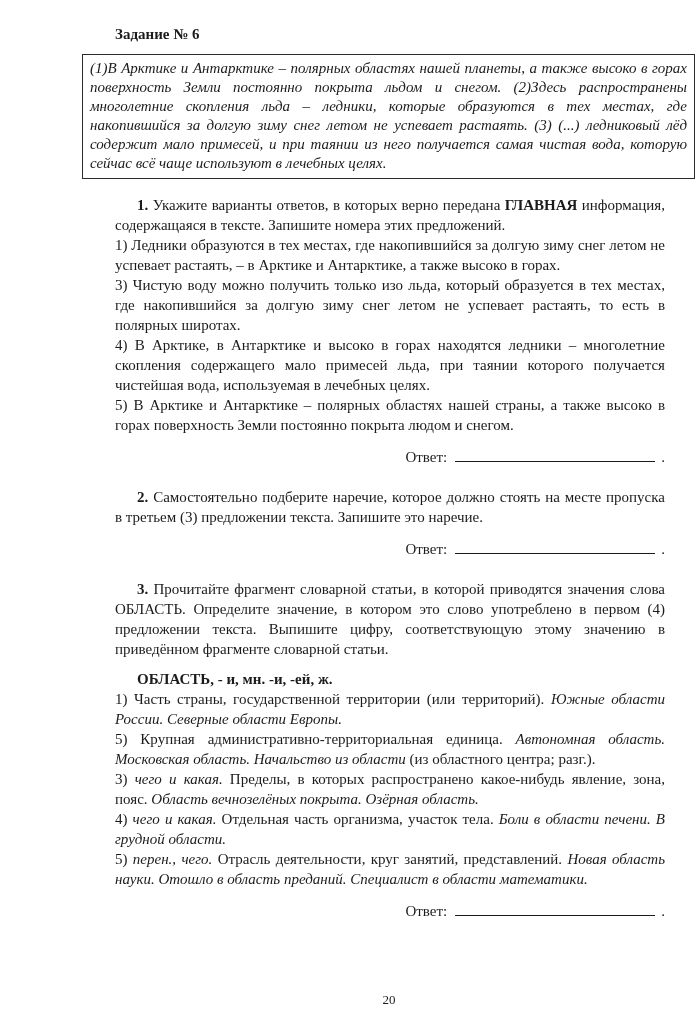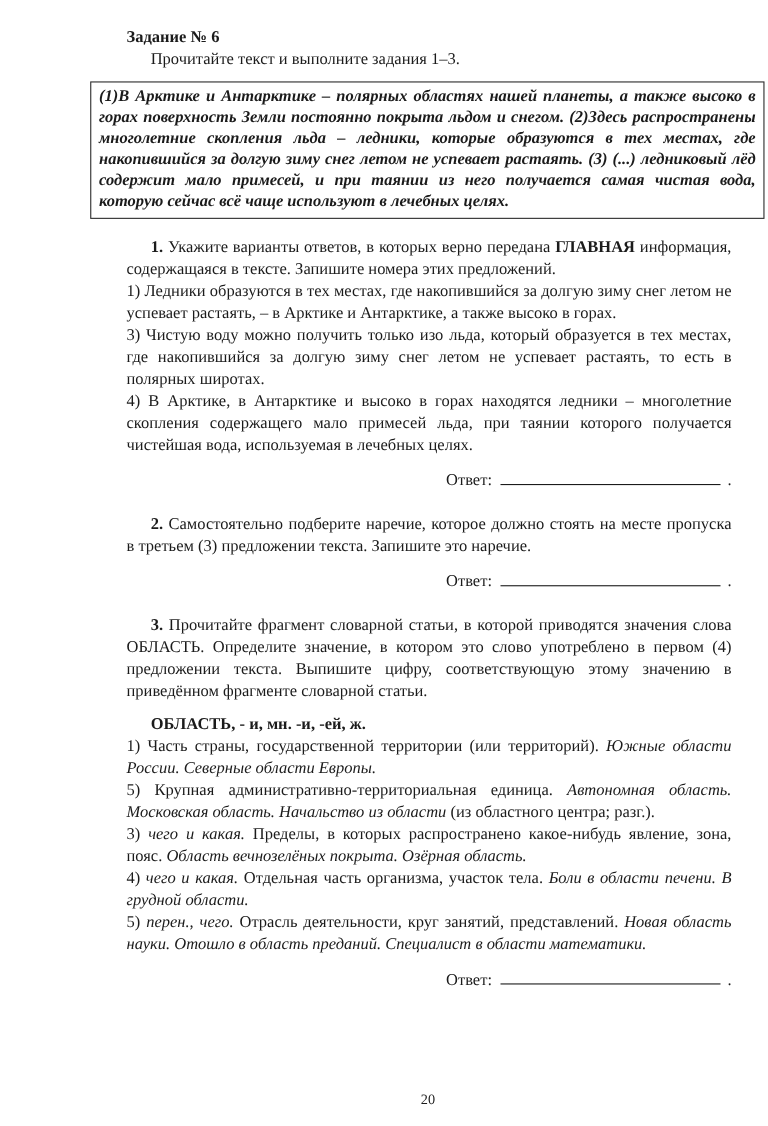--- a/index.html
+++ b/index.html
@@ -33,21 +33,20 @@
   .task-title{font-weight:bold;}
   .source-box{
     border:1px solid #2b2b2b;
     margin:10px -30px 16px -33px;
     padding:4px 7px 5px 7px;
   }
   .source-box p{
     font-style:italic;
     text-align:justify;
     line-height:19px;
-    font-weight:bold;
   }
   .option{margin:0;}
   .answer{
     margin:12px 0 20px 0;
     text-indent:22px;
     text-align:right;
   }
   .blank{
     display:inline-block;
     width:200px;
@@ -70,30 +69,30 @@
     font-size:13px;
   }
 </style>
 </head>
 <body>
 
 <div class="sheet">
   <div class="content">
 
     <p class="task-title">Задание № 6</p>
-    <p class="indent">Прочитайте текст и выполните задания 1–3.</p>
 
     <div class="source-box">
       <p><span class="i">(1)В Арктике и Антарктике – полярных областях нашей планеты, а также высоко в горах поверхность Земли постоянно покрыта льдом и снегом. (2)Здесь распространены многолетние скопления льда – ледники, которые образуются в тех местах, где накопившийся за долгую зиму снег летом не успевает растаять. (3) (...) ледниковый лёд содержит мало примесей, и при таянии из него получается самая чистая вода, которую сейчас всё чаще используют в лечебных целях.</span></p>
     </div>
 
     <p class="jst indent"><span class="b">1. </span><span>Укажите варианты ответов, в которых верно передана </span><span class="b">ГЛАВНАЯ</span><span> информация, содержащаяся в тексте. Запишите номера этих предложений.</span></p>
     <p class="jst option">1) Ледники образуются в тех местах, где накопившийся за долгую зиму снег летом не успевает растаять, – в Арктике и Антарктике, а также высоко в горах.</p>
     <p class="jst option">3) Чистую воду можно получить только изо льда, который образуется в тех местах, где накопившийся за долгую зиму снег летом не успевает растаять, то есть в полярных широтах.</p>
     <p class="jst option">4) В Арктике, в Антарктике и высоко в горах находятся ледники – многолетние скопления содержащего мало примесей льда, при таянии которого получается чистейшая вода, используемая в лечебных целях.</p>
+    <p class="jst option">5) В Арктике и Антарктике – полярных областях нашей страны, а также высоко в горах поверхность Земли постоянно покрыта людом и снегом.</p>
 
     <p class="answer">
       <span>Ответ:</span><span class="blank"></span><span>.</span>
     </p>
 
     <p class="jst indent"><span class="b">2. </span><span>Самостоятельно подберите наречие, которое должно стоять на месте пропуска в третьем (3) предложении текста. Запишите это наречие.</span></p>
 
     <p class="answer">
       <span>Ответ:</span><span class="blank"></span><span>.</span>
     </p>

